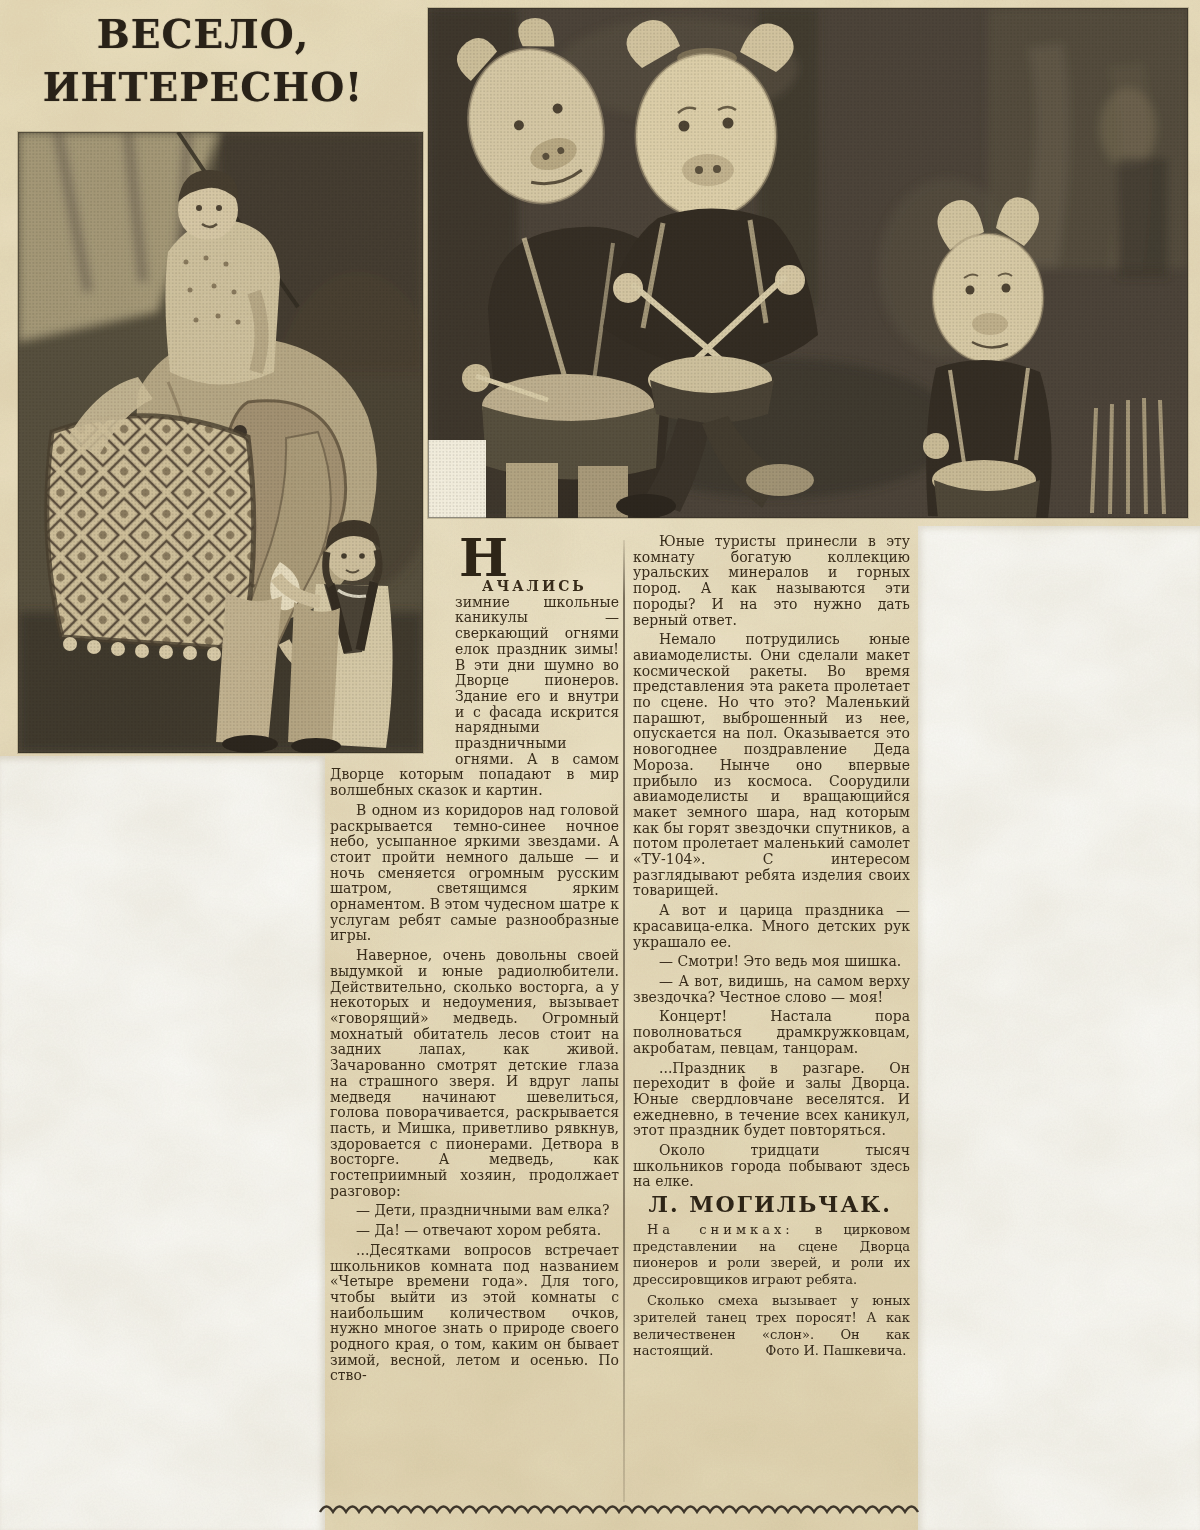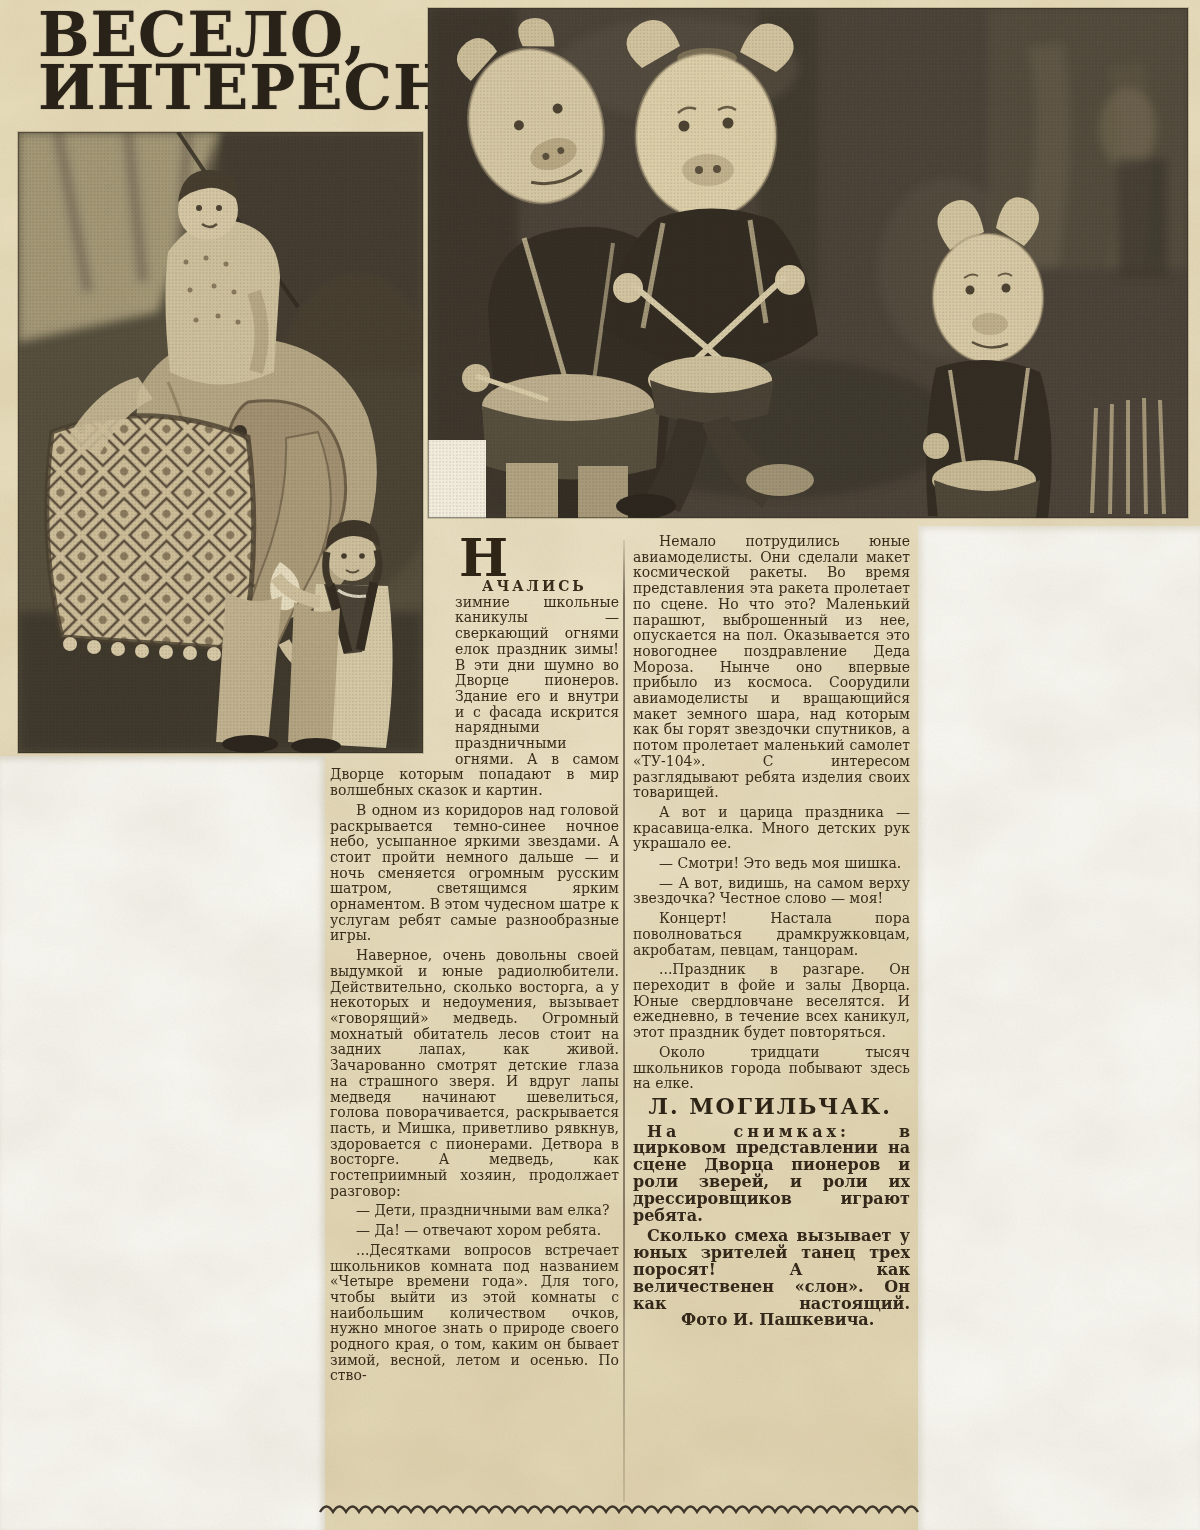--- a/index.html
+++ b/index.html
@@ -9,37 +9,37 @@
       radial-gradient(ellipse at 50% 40%, rgba(255,250,230,.25) 0%, rgba(0,0,0,0) 55%),
       linear-gradient(160deg,#ece1c1 0%, #e9dec0 40%, #e3d7b5 100%);
     font-family:"DejaVu Serif","Liberation Serif",serif;
     color:#362b1c;
   }
   .backing{position:absolute;background:#fafaf7;}
   .backing.bl{left:0;top:756px;width:325px;height:774px;box-shadow:inset -3px 3px 6px rgba(150,135,95,.25);}
   .backing.br{left:918px;top:526px;width:282px;height:1004px;box-shadow:inset 3px 3px 6px rgba(150,135,95,.2);}
   .grain{position:absolute;left:0;top:0;pointer-events:none;mix-blend-mode:multiply;}
   .headline{
-    position:absolute;left:38px;top:8px;width:350px;
-    font-weight:bold;font-size:61px;line-height:53px;letter-spacing:1px;
-    color:#292218;text-shadow:0 0 1px rgba(41,34,24,.6);
+    position:absolute;left:28px;top:8px;width:350px;
+    font-weight:bold;font-size:39px;line-height:53px;letter-spacing:1px;
+    color:#292218;text-shadow:0 0 1px rgba(41,34,24,.6);text-align:center;
   }
   .photo{position:absolute;box-shadow:0 0 0 1px rgba(90,78,52,.25);}
   .photo svg{display:block;}
   .col{position:absolute;text-align:justify;font-size:14px;line-height:15.7px;color:#382c1b;}
   .col p{margin:0 0 4px 0;text-indent:26px;}
   .col p.noindent{text-indent:0;}
   .col-left{left:330px;top:534px;width:289px;height:975px;overflow:hidden;}
   .col-right{left:633px;top:534px;width:277px;height:985px;overflow:hidden;}
   .spacer{float:left;width:125px;height:226px;}
   .intro{margin:0 0 4px 0;text-indent:0 !important;}
   .dropcap{float:left;font-size:52px;line-height:42px;font-weight:bold;padding:3px 7px 0 4px;color:#2e2517;}
   .lead{letter-spacing:3px;font-weight:bold;margin-left:27px;}
   .byline{text-indent:0 !important;text-align:right;font-weight:bold;font-size:22px;letter-spacing:2px;padding-right:18px;margin:7px 0 9px 0 !important;color:#2e2517;}
-  .cap{font-weight:bold;font-size:16px;line-height:16.8px;text-indent:14px !important;color:#33281a;}
+  .cap{font-weight:normal;font-size:13px;line-height:16.8px;text-indent:14px !important;color:#33281a;}
   .cap-lead{letter-spacing:4px;}
   .credit{display:inline-block;padding-left:34px;}
   .divider{position:absolute;left:623px;top:540px;width:2px;height:962px;background:linear-gradient(to bottom,rgba(64,54,40,.1),rgba(64,54,40,.65) 6%,rgba(64,54,40,.55) 70%,rgba(64,54,40,.15));}
   .wave{position:absolute;left:318px;top:1502px;}
 </style>
 </head>
 <body>
 
 <div class="page">
 
@@ -279,20 +279,21 @@
         <p>В одном из коридоров над головой раскрывается темно-синее ночное небо, усыпанное яркими звездами. А стоит пройти немного дальше — и ночь сменяется огромным русским шатром, светящимся ярким орнаментом. В этом чудесном шатре к услугам ребят самые разнообразные игры.</p>
         <p>Наверное, очень довольны своей выдумкой и юные радиолюбители. Действительно, сколько восторга, а у некоторых и недоумения, вызывает «говорящий» медведь. Огромный мохнатый обитатель лесов стоит на задних лапах, как живой. Зачарованно смотрят детские глаза на страшного зверя. И вдруг лапы медведя начинают шевелиться, голова поворачивается, раскрывается пасть, и Мишка, приветливо рявкнув, здоровается с пионерами. Детвора в восторге. А медведь, как гостеприимный хозяин, продолжает разговор:</p>
         <p>— Дети, праздничными вам елка?</p>
         <p>— Да! — отвечают хором ребята.</p>
         <p>...Десятками вопросов встречает школьников комната под названием «Четыре времени года». Для того, чтобы выйти из этой комнаты с наибольшим количеством очков, нужно многое знать о природе своего родного края, о том, каким он бывает зимой, весной, летом и осенью. По ство-</p>
       </div>
   </div>
 
   <div class="col col-right">
     <div>
+        <p>Юные туристы принесли в эту комнату богатую коллекцию уральских минералов и горных пород. А как называются эти породы? И на это нужно дать верный ответ.</p>
         <p>Немало потрудились юные авиамоделисты. Они сделали макет космической ракеты. Во время представления эта ракета пролетает по сцене. Но что это? Маленький парашют, выброшенный из нее, опускается на пол. Оказывается это новогоднее поздравление Деда Мороза. Нынче оно впервые прибыло из космоса. Соорудили авиамоделисты и вращающийся макет земного шара, над которым как бы горят звездочки спутников, а потом пролетает маленький самолет «ТУ-104». С интересом разглядывают ребята изделия своих товарищей.</p>
         <p>А вот и царица праздника — красавица-елка. Много детских рук украшало ее.</p>
         <p>— Смотри! Это ведь моя шишка.</p>
         <p>— А вот, видишь, на самом верху звездочка? Честное слово — моя!</p>
         <p>Концерт! Настала пора поволноваться драмкружковцам, акробатам, певцам, танцорам.</p>
         <p>...Праздник в разгаре. Он переходит в фойе и залы Дворца. Юные свердловчане веселятся. И ежедневно, в течение всех каникул, этот праздник будет повторяться.</p>
         <p>Около тридцати тысяч школьников города побывают здесь на елке.</p>
       </div>
     <p class="byline">Л. МОГИЛЬЧАК.</p>
     <p class="cap">

